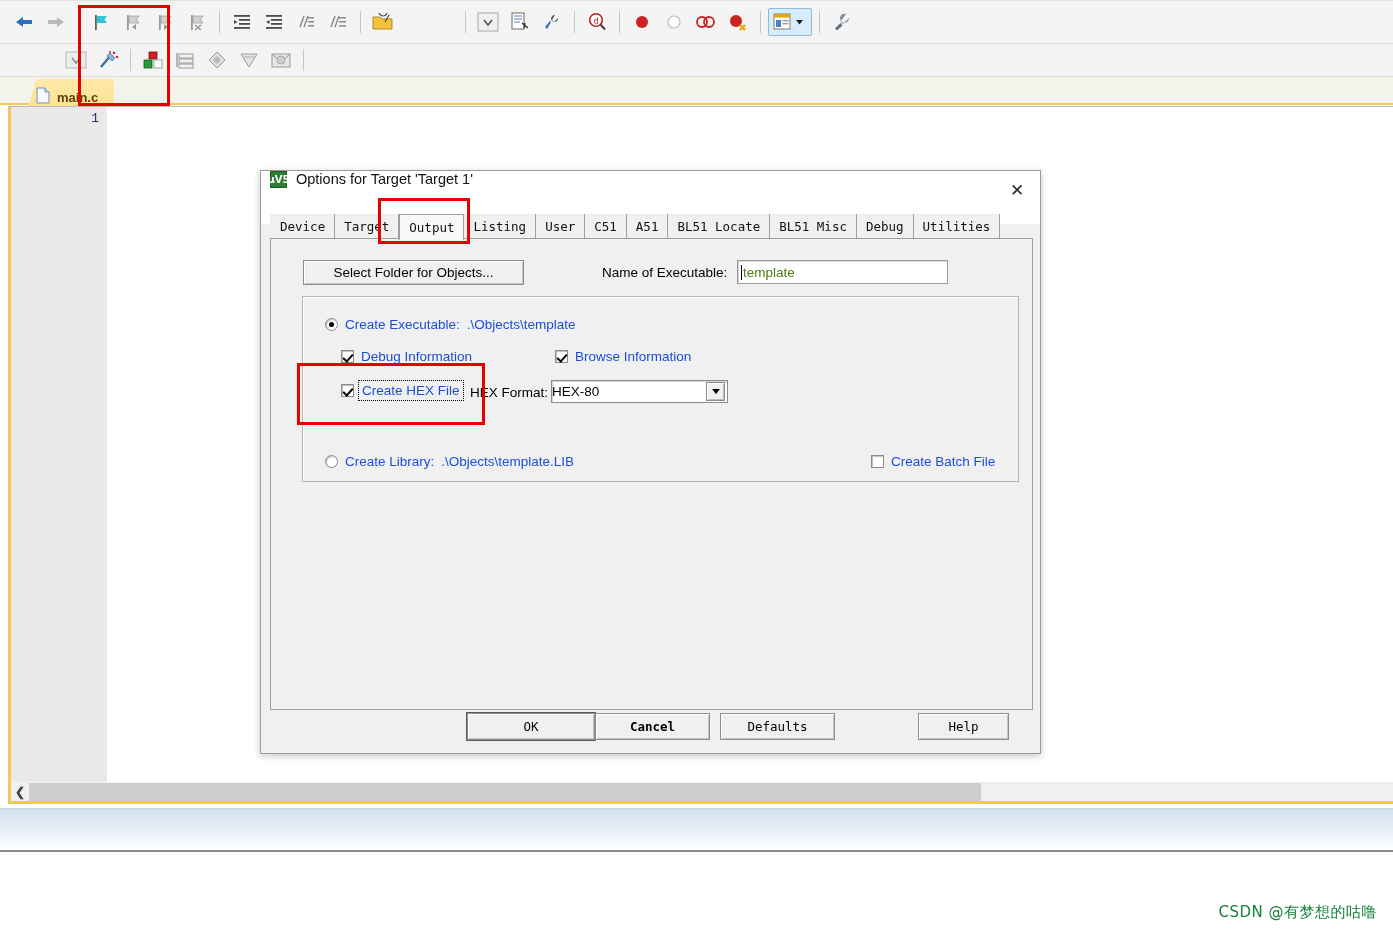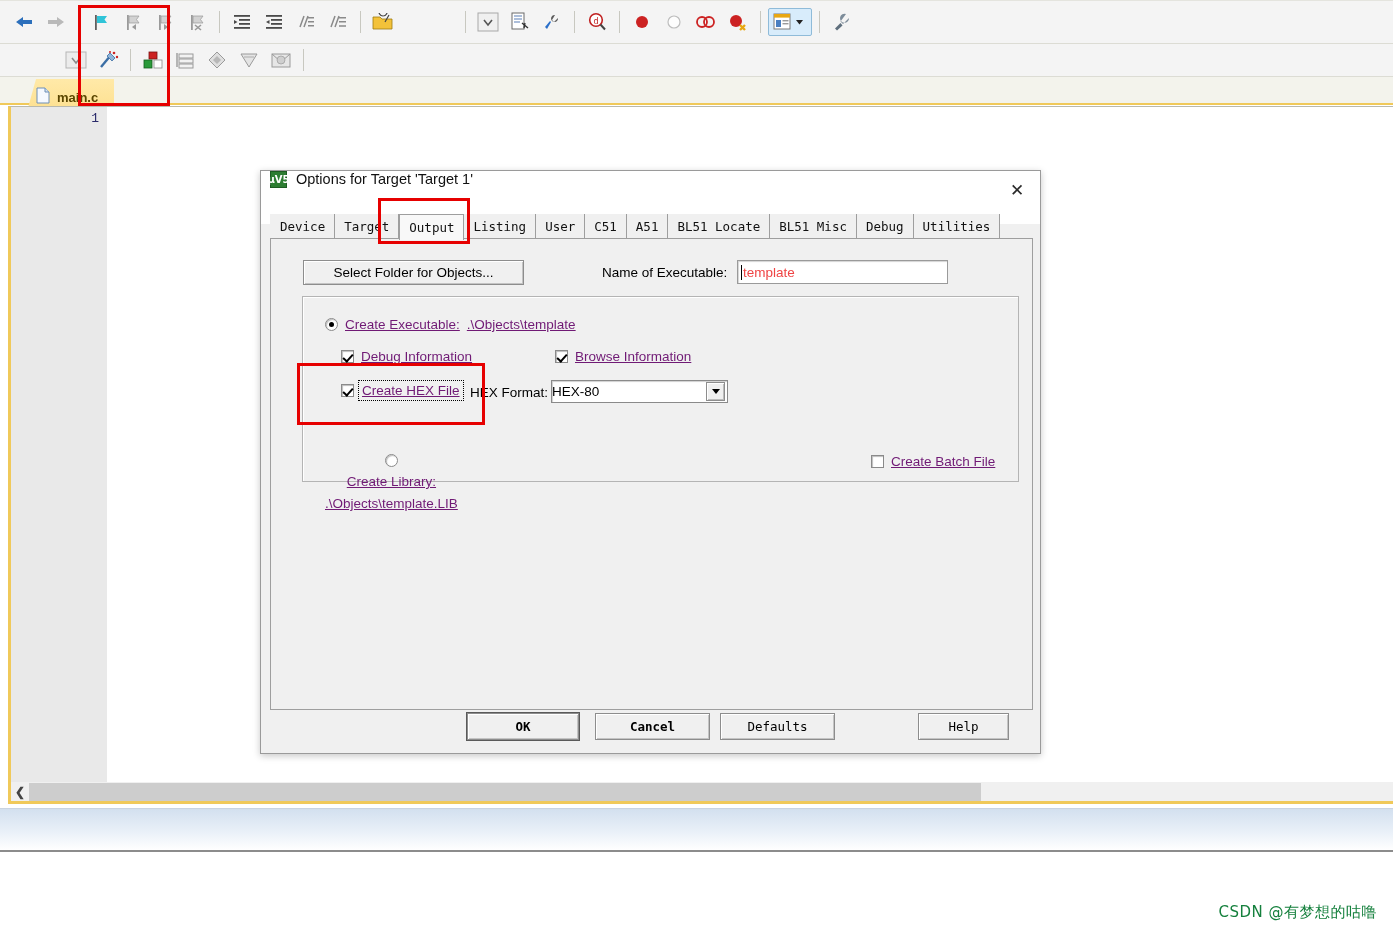--- a/index.html
+++ b/index.html
@@ -200,21 +200,21 @@
     font-size: 13.5px; color: #000;
   }
   #name-exec-input {
     position: absolute; left: 466px; top: 21px;
     width: 211px; height: 24px;
     background: #ffffff;
     border: 1px solid #9a9a9a;
     box-shadow: inset 1px 1px 1px #d4d4d4;
     display: flex; align-items: center;
     padding-left: 3px;
-    font-size: 13.5px; color: #ef4444;
+    font-size: 13.5px; color: #4d7c0f;
   }
   #name-exec-input .caret {
     width: 1px; height: 15px; background: #000; margin-right: 1px;
   }
 
   #group-box {
     position: absolute; left: 31px; top: 57px;
     width: 717px; height: 186px;
     border: 1px solid #b4b4b4;
     box-shadow: inset 1px 1px 0 #ffffff;
@@ -240,21 +240,21 @@
   }
   .chk.checked::after {
     content: "";
     position: absolute; left: 3px; top: 1px;
     width: 4px; height: 8px;
     border: solid #000; border-width: 0 2px 2px 0;
     transform: rotate(42deg);
   }
 
   .ctrl-row { position: absolute; display: flex; align-items: center; gap: 7px; }
-  .ctrl-row .lbl { font-size: 13.5px; color: #701a75; white-space: nowrap; text-decoration: underline; }
+  .ctrl-row .lbl { font-size: 13.5px; color: #1d4ed8; white-space: nowrap; }
 
   #row-create-exec { left: 22px; top: 20px; }
   #row-debug-info  { left: 38px; top: 52px; }
   #row-browse-info { left: 252px; top: 52px; }
   #row-create-hex  { left: 38px; top: 86px; }
   #focus-box {
     outline: 1px dotted #000; outline-offset: 2px; padding: 0 1px;
   }
   #hexfmt-label {
     position: absolute; left: 167px; top: 88px;
@@ -275,30 +275,30 @@
     background: #f0f0f0; border: 1px solid #8d8d8d;
     box-shadow: inset 1px 1px 0 #ffffff, inset -1px -1px 0 #bcbcbc;
     display: flex; align-items: center; justify-content: center; flex: none;
   }
   #hexfmt-arrow .tri {
     width: 0; height: 0;
     border-left: 4px solid transparent;
     border-right: 4px solid transparent;
     border-top: 5px solid #000;
   }
-  #row-create-lib { left: 22px; top: 157px; flex-direction: column; }
+  #row-create-lib { left: 22px; top: 157px; }
   #row-batch-file { left: 568px; top: 157px; }
 
   
   .footer-btn {
     position: absolute; top: 542px; height: 27px;
     font-family: "DejaVu Sans Mono", monospace;
     font-size: 12.5px;
   }
-  #btn-ok     { left: 206px; width: 112px; box-shadow: inset 1px 1px 0 #ffffff, inset -1px -1px 0 #c4c4c4, 0 0 0 1px #5a5a5a; font-weight: bold; }
+  #btn-ok     { left: 206px; width: 128px; box-shadow: inset 1px 1px 0 #ffffff, inset -1px -1px 0 #c4c4c4, 0 0 0 1px #5a5a5a; }
   #btn-cancel { left: 334px; width: 115px; font-weight: bold; }
   #btn-defaults { left: 459px; width: 115px; }
   #btn-help   { left: 657px; width: 91px; }
 
   
   .redbox {
     position: absolute;
     border: 3px solid #e60000;
     pointer-events: none;
   }

